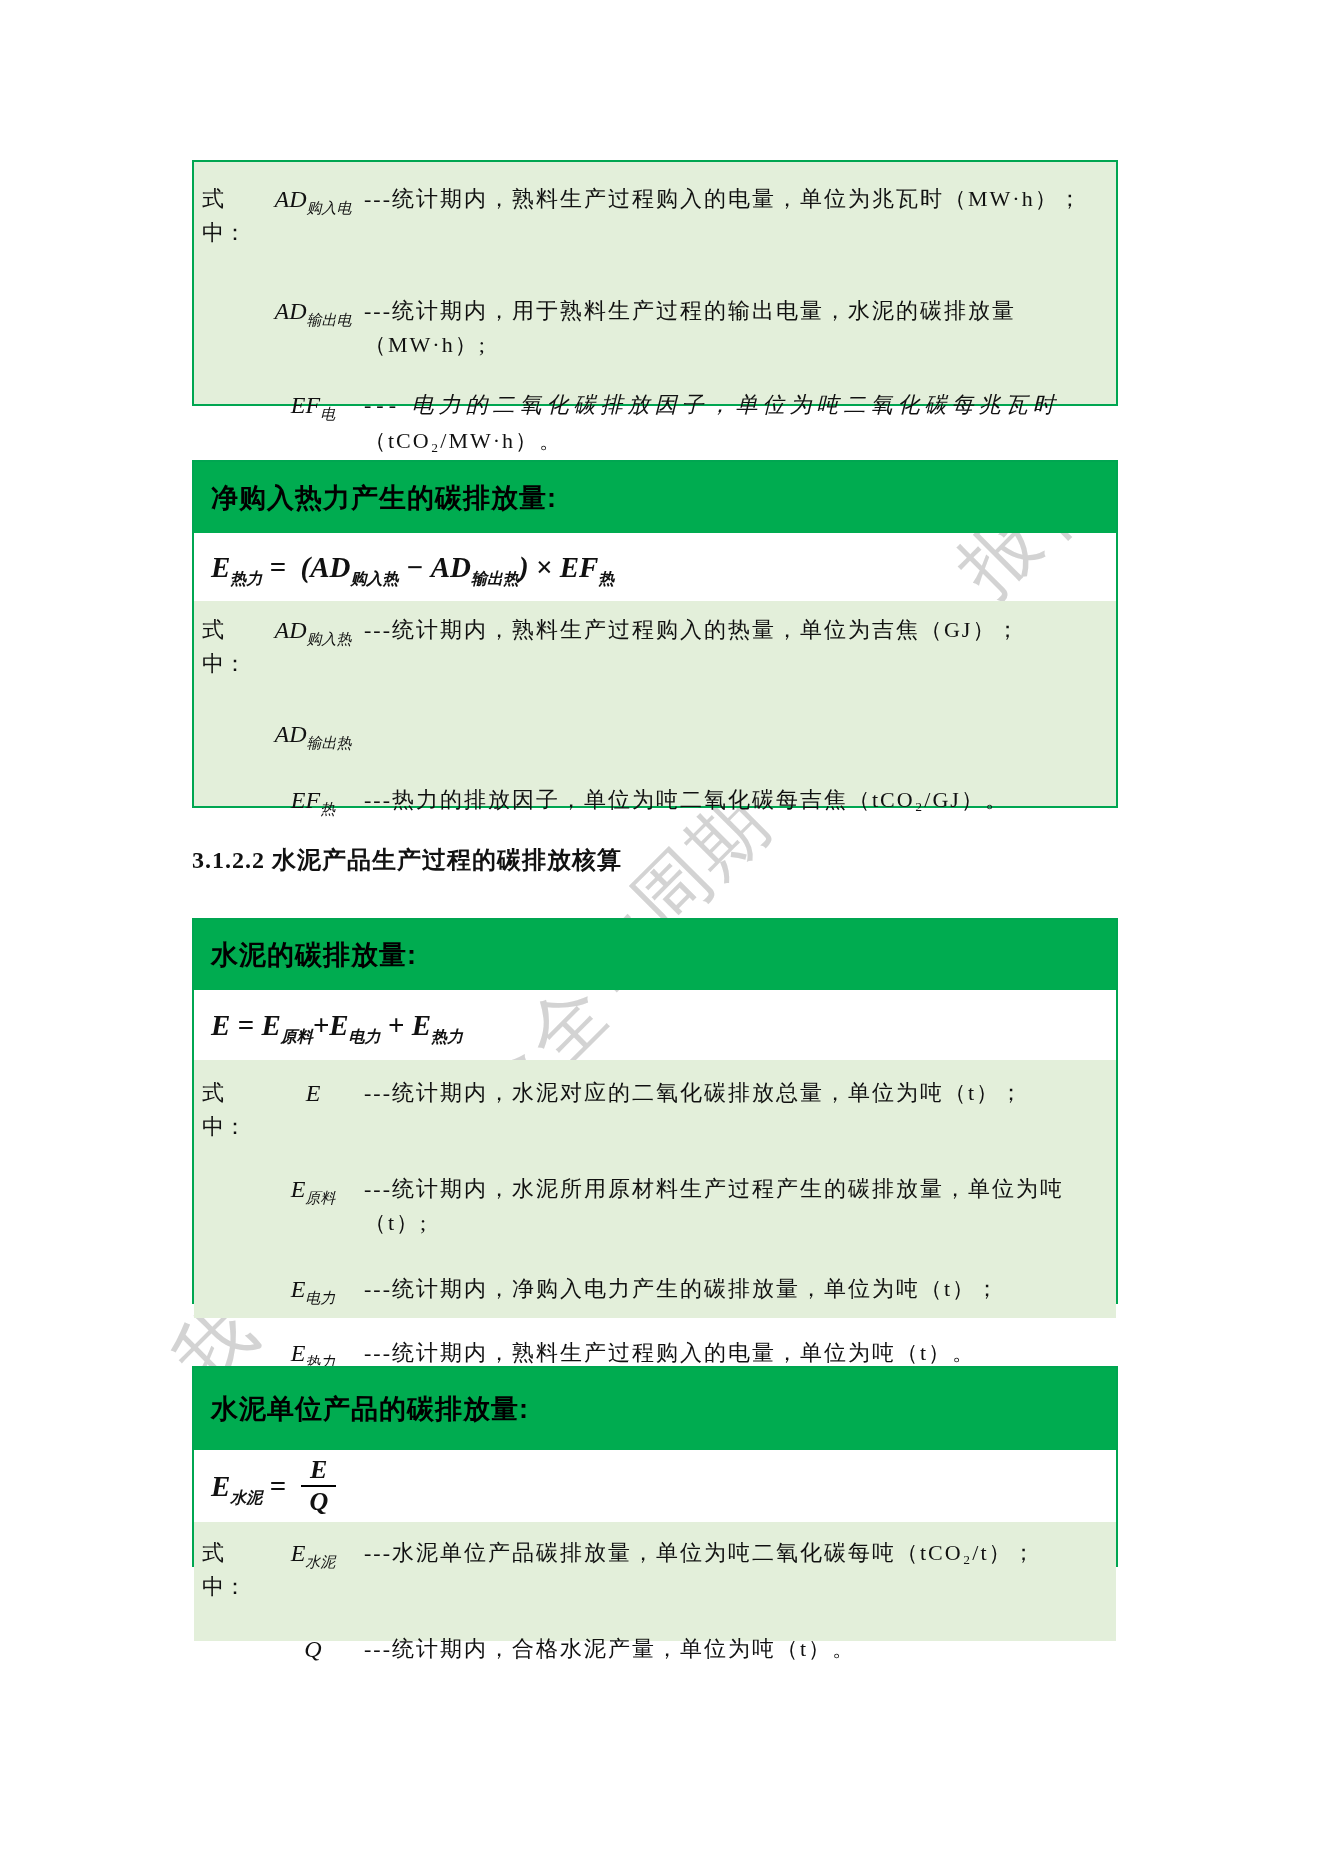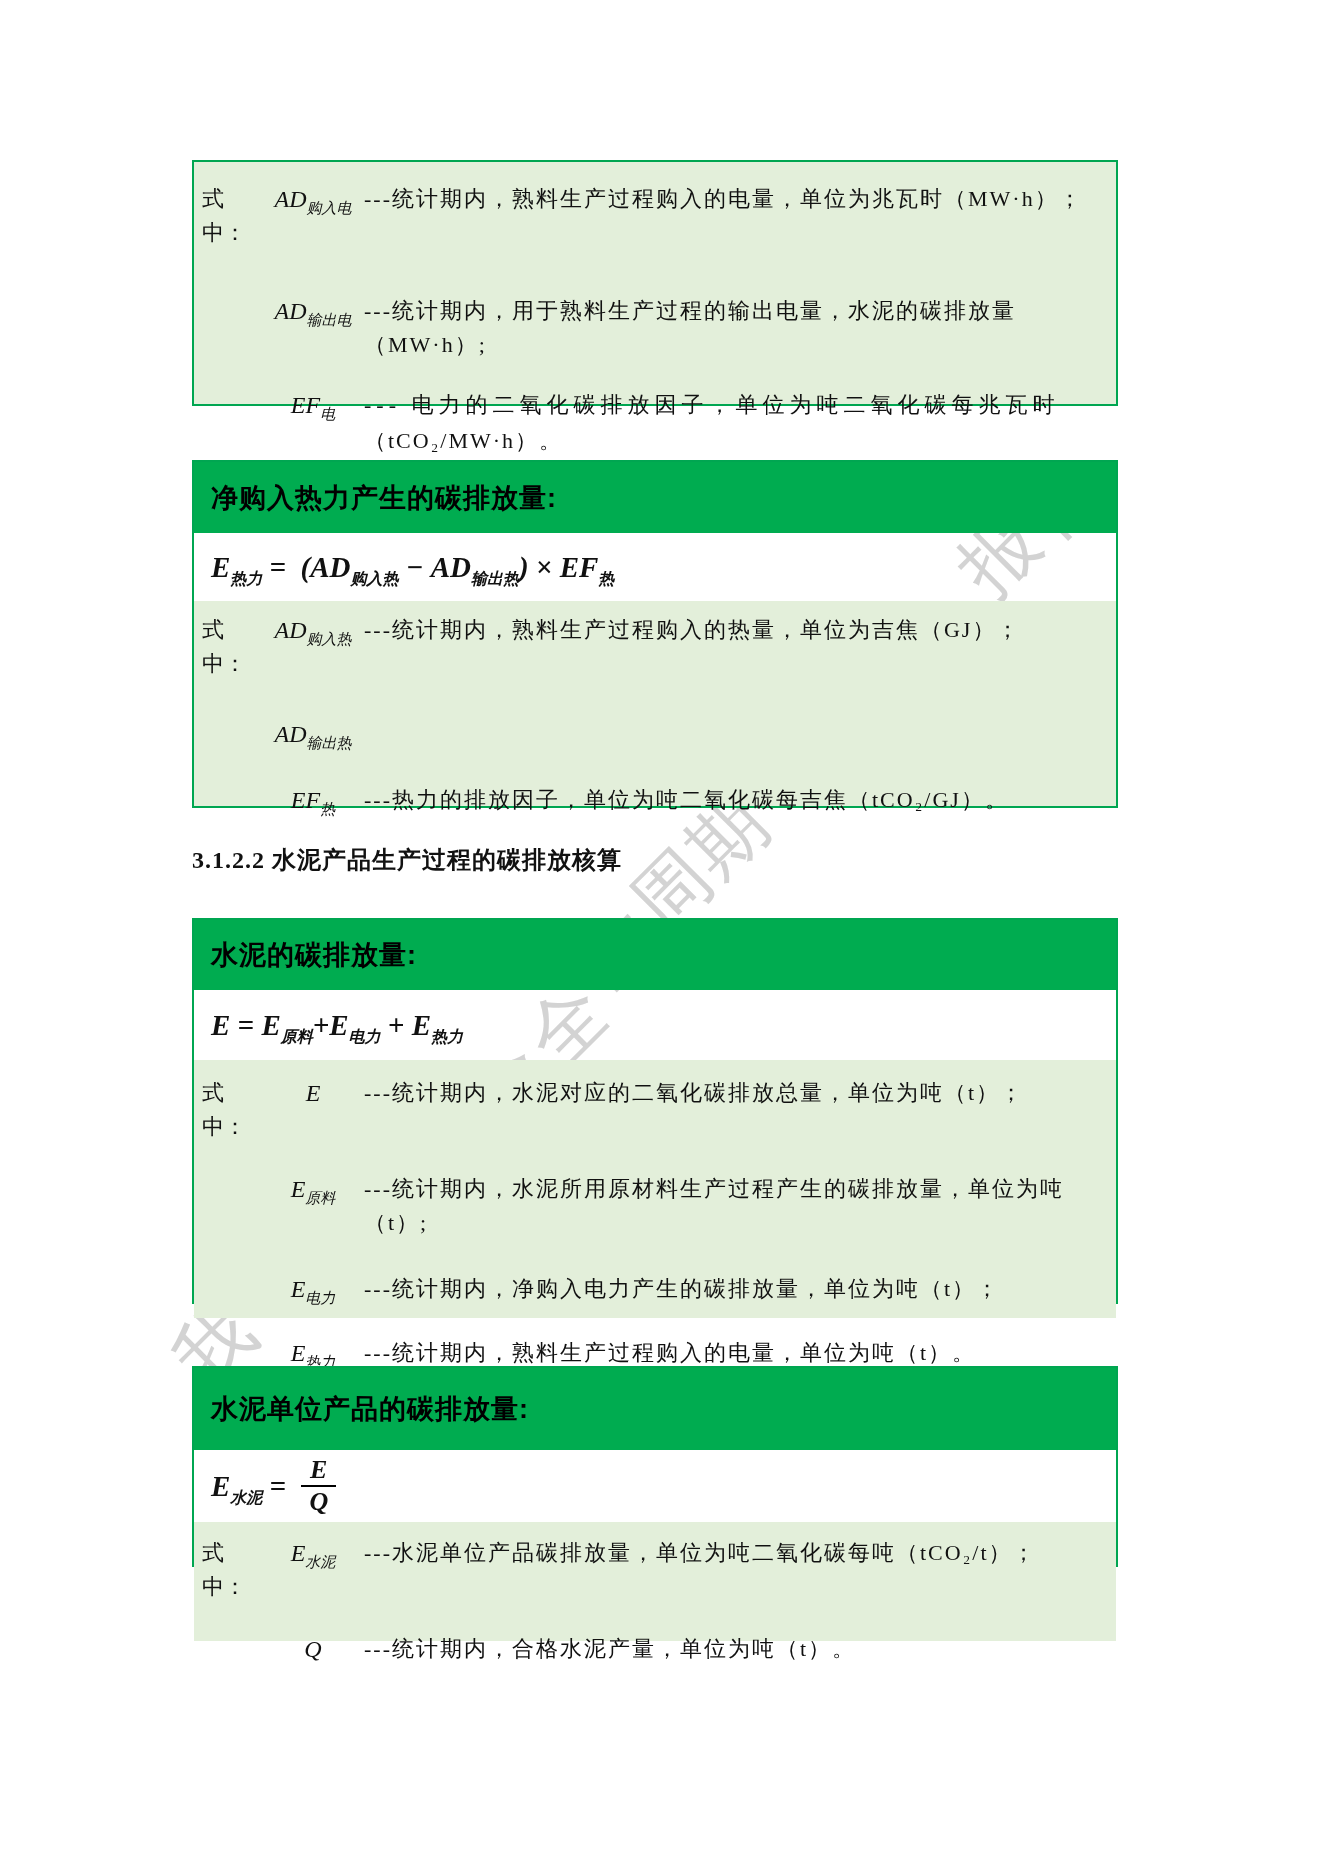--- a/index.html
+++ b/index.html
@@ -75,21 +75,21 @@
     display:flex;align-items:flex-start;
     padding:0 14px 0 8px;font-size:22px;line-height:34px;
   }
   .def-label{width:60px;flex:none;}
   .def-sym{
     width:102px;flex:none;text-align:center;
     font-style:italic;font-size:24px;line-height:34px;
   }
   .def-sym sub{font-size:15px;font-style:italic;line-height:0;}
   .def-desc{flex:1;letter-spacing:2px;}
-  .def-desc.wide{letter-spacing:5px;}
+  .def-desc.wide{letter-spacing:5px;font-style:italic;}
   
   #box1 .def-row + .def-row{margin-top:44px;}
   #box1 .def-row.r3{margin-top:26px;}
   #box1 .def-row.r4{margin-top:2px;align-items:flex-end;}
   #box2 .box-body .def-row + .def-row{margin-top:36px;}
   #box2 .box-body .def-row.r3{margin-top:32px;}
   #box3 .box-body .def-row + .def-row{margin-top:28px;}
   #box3 .box-body .def-row.r3{margin-top:32px;}
   #box3 .box-body .def-row.r4{margin-top:30px;}
   #box4 .box-body .def-row + .def-row{margin-top:28px;}

